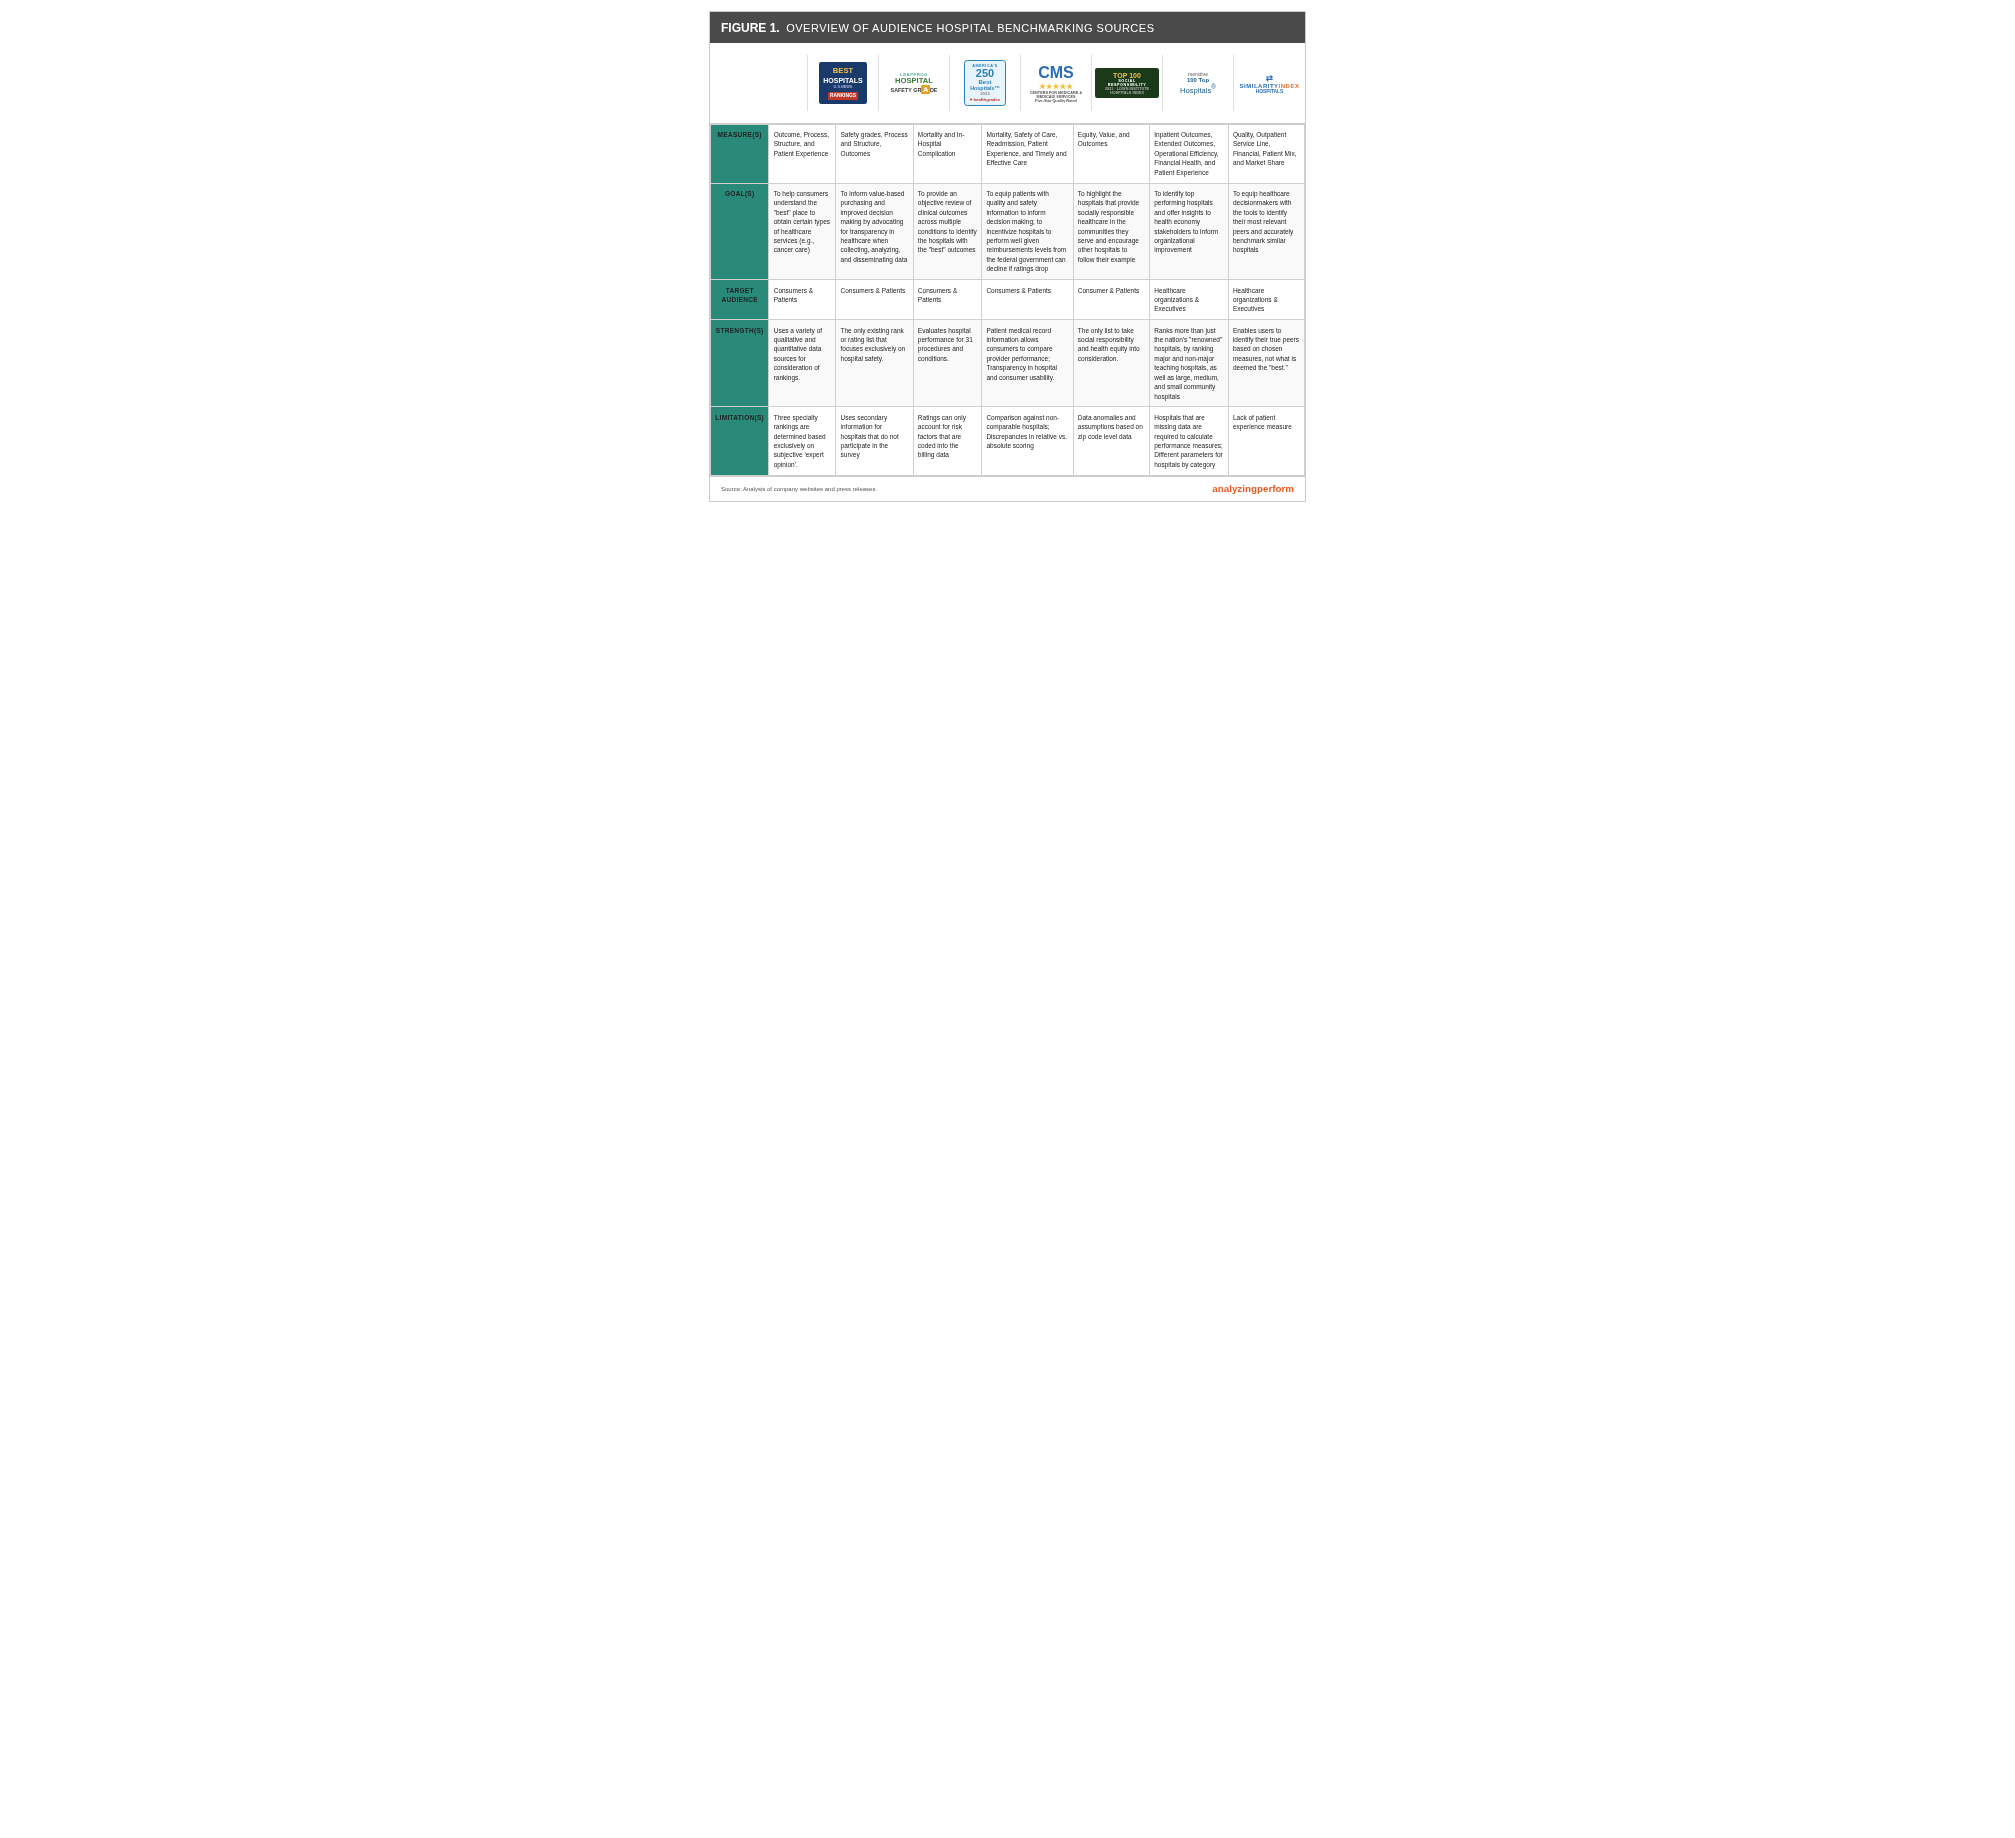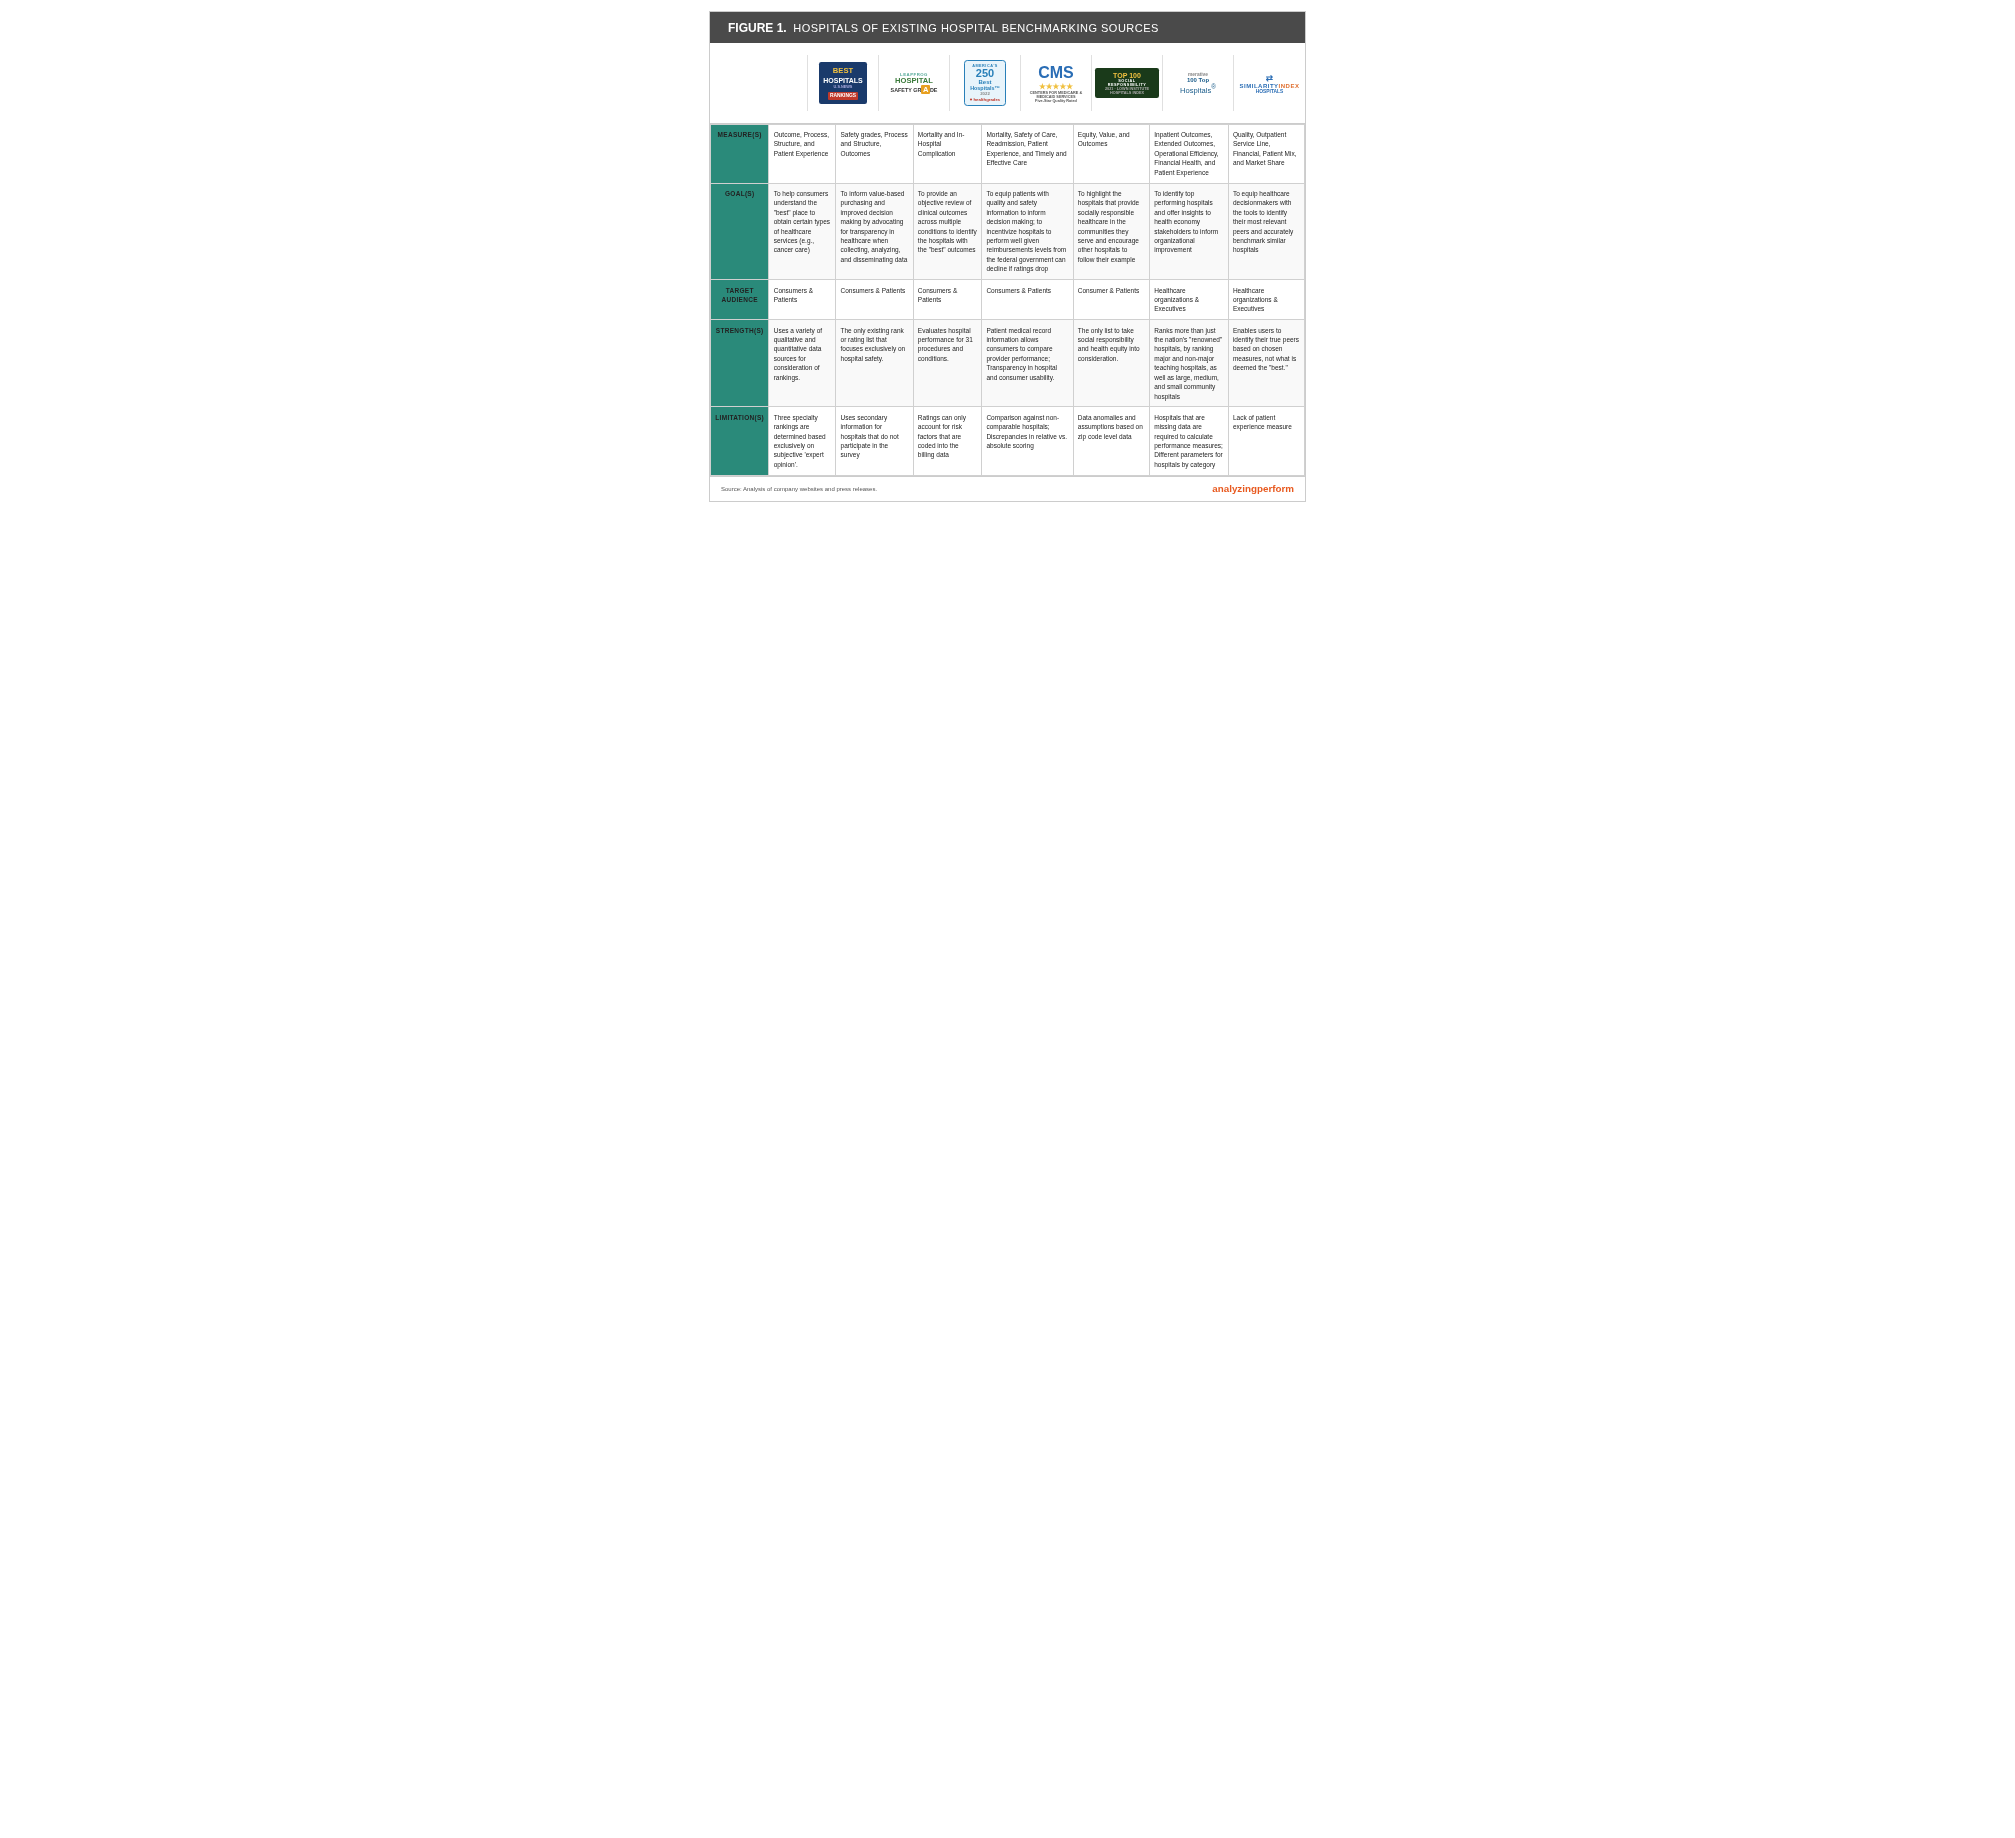--- a/index.html
+++ b/index.html
@@ -20,21 +20,20 @@
       color: #fff;
       padding: 8.7px 11px;
       display: flex;
       align-items: center;
       gap: 6.5px;
     }
     .header-figure {
       font-weight: 900;
       font-size: 12px;
       color: #fff;
-      margin-left: 7px;
     }
     .header-title {
       font-size: 11px;
       font-weight: 400;
       letter-spacing: 0.5px;
       color: #fff;
     }
     .logos-row {
       display: grid;
       grid-template-columns: 98px repeat(7, 1fr);
@@ -182,21 +181,21 @@
       
     }
   </style>
 </head>
 <body>
 
 <div class="page-wrapper">
 
   <div class="header-bar">
     <span class="header-figure">FIGURE 1.</span>
-    <span class="header-title">HOSPITALS OF EXISTING HOSPITAL BENCHMARKING SOURCES</span>
+    <span class="header-title">OVERVIEW OF AUDIENCE HOSPITAL BENCHMARKING SOURCES</span>
   </div>
 
   <div class="logos-row">
     <div class="logo-cell logos-empty-cell"></div>
 
     <div class="logo-cell">
       <div class="usnews-logo logo-placeholder">
         <div class="best">BEST</div>
         <div class="hospitals">HOSPITALS</div>
         <div style="font-size:3.8px;color:#aad;margin:0.5px 0;">U.S.NEWS</div>

